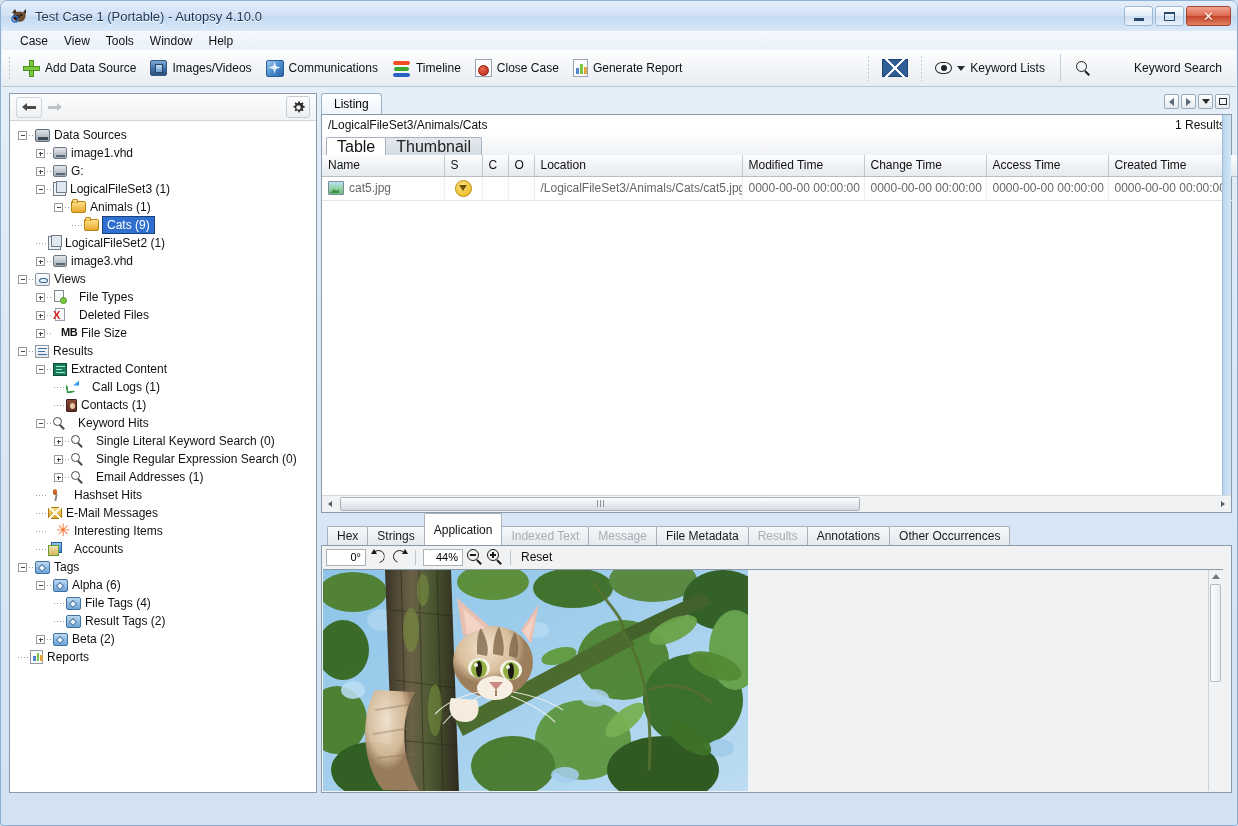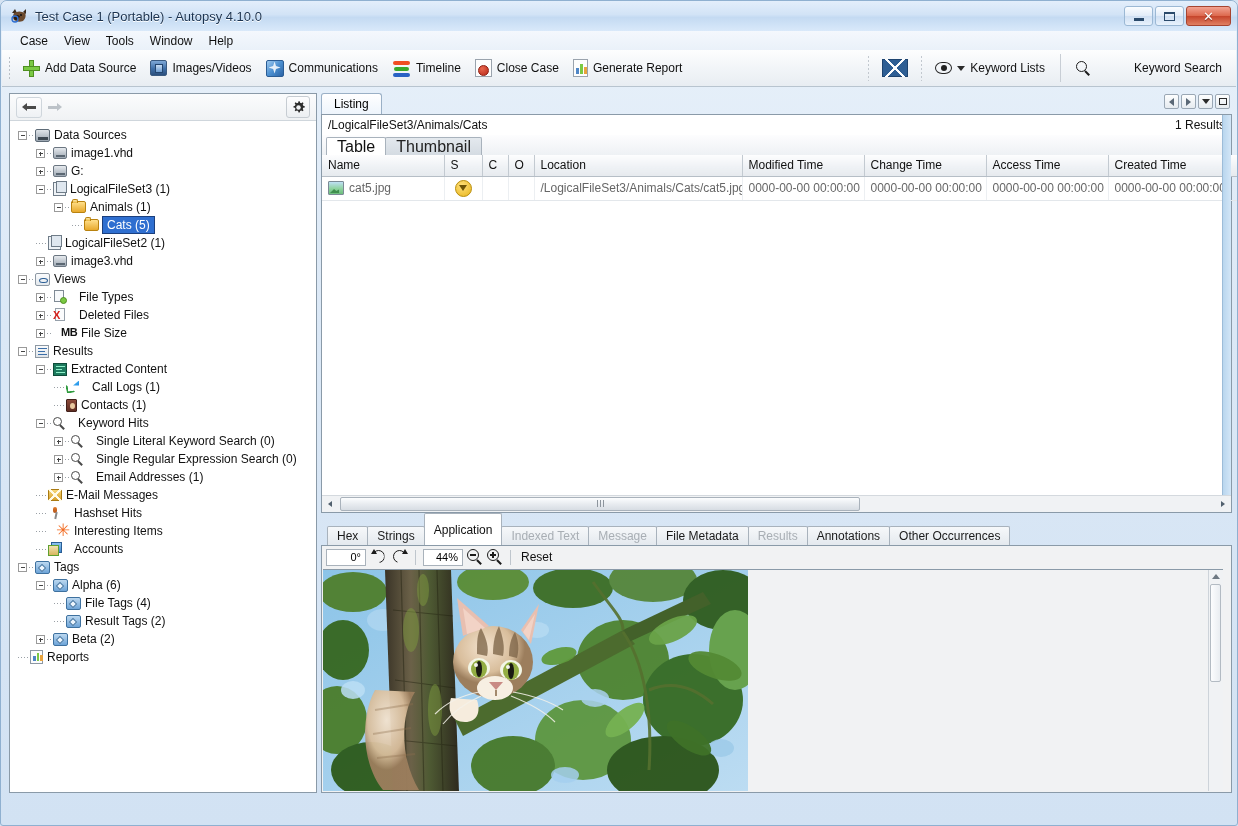--- a/index.html
+++ b/index.html
@@ -516,21 +516,21 @@
           <span class="tspacer" style="width: 44px;"></span>
           <span class="tbox"></span>
           <span class="tdots" style="width: 6px;"></span>
           <span class="ticon i-folder"></span>
           <span class="tlabel">Animals (1)</span>
         </div>
         <div class="tnode">
           <span class="tspacer" style="width: 62px;"></span>
           <span class="tdots"></span>
           <span class="ticon i-folder"></span>
-          <span class="tlabel sel">Cats (5)</span>
+          <span class="tlabel sel">Cats (9)</span>
         </div>
         <div class="tnode">
           <span class="tspacer" style="width: 26px;"></span>
           <span class="tdots"></span>
           <span class="ticon i-fset"></span>
           <span class="tlabel">LogicalFileSet2 (1)</span>
         </div>
         <div class="tnode">
           <span class="tspacer" style="width: 26px;"></span>
           <span class="tbox plus"></span>
@@ -624,28 +624,28 @@
         <div class="tnode">
           <span class="tspacer" style="width: 44px;"></span>
           <span class="tbox plus"></span>
           <span class="tdots" style="width: 6px;"></span>
           <span class="ticon i-kw"></span>
           <span class="tlabel">Email Addresses (1)</span>
         </div>
         <div class="tnode">
           <span class="tspacer" style="width: 26px;"></span>
           <span class="tdots"></span>
+          <span class="ticon i-hash"></span>
+          <span class="tlabel">Hashset Hits</span>
+        </div>
+        <div class="tnode">
+          <span class="tspacer" style="width: 26px;"></span>
+          <span class="tdots"></span>
           <span class="ticon i-email"></span>
           <span class="tlabel">E-Mail Messages</span>
-        </div>
-        <div class="tnode">
-          <span class="tspacer" style="width: 26px;"></span>
-          <span class="tdots"></span>
-          <span class="ticon i-hash"></span>
-          <span class="tlabel">Hashset Hits</span>
         </div>
         <div class="tnode">
           <span class="tspacer" style="width: 26px;"></span>
           <span class="tdots"></span>
           <span class="ticon i-star">✳</span>
           <span class="tlabel">Interesting Items</span>
         </div>
         <div class="tnode">
           <span class="tspacer" style="width: 26px;"></span>
           <span class="tdots"></span>

